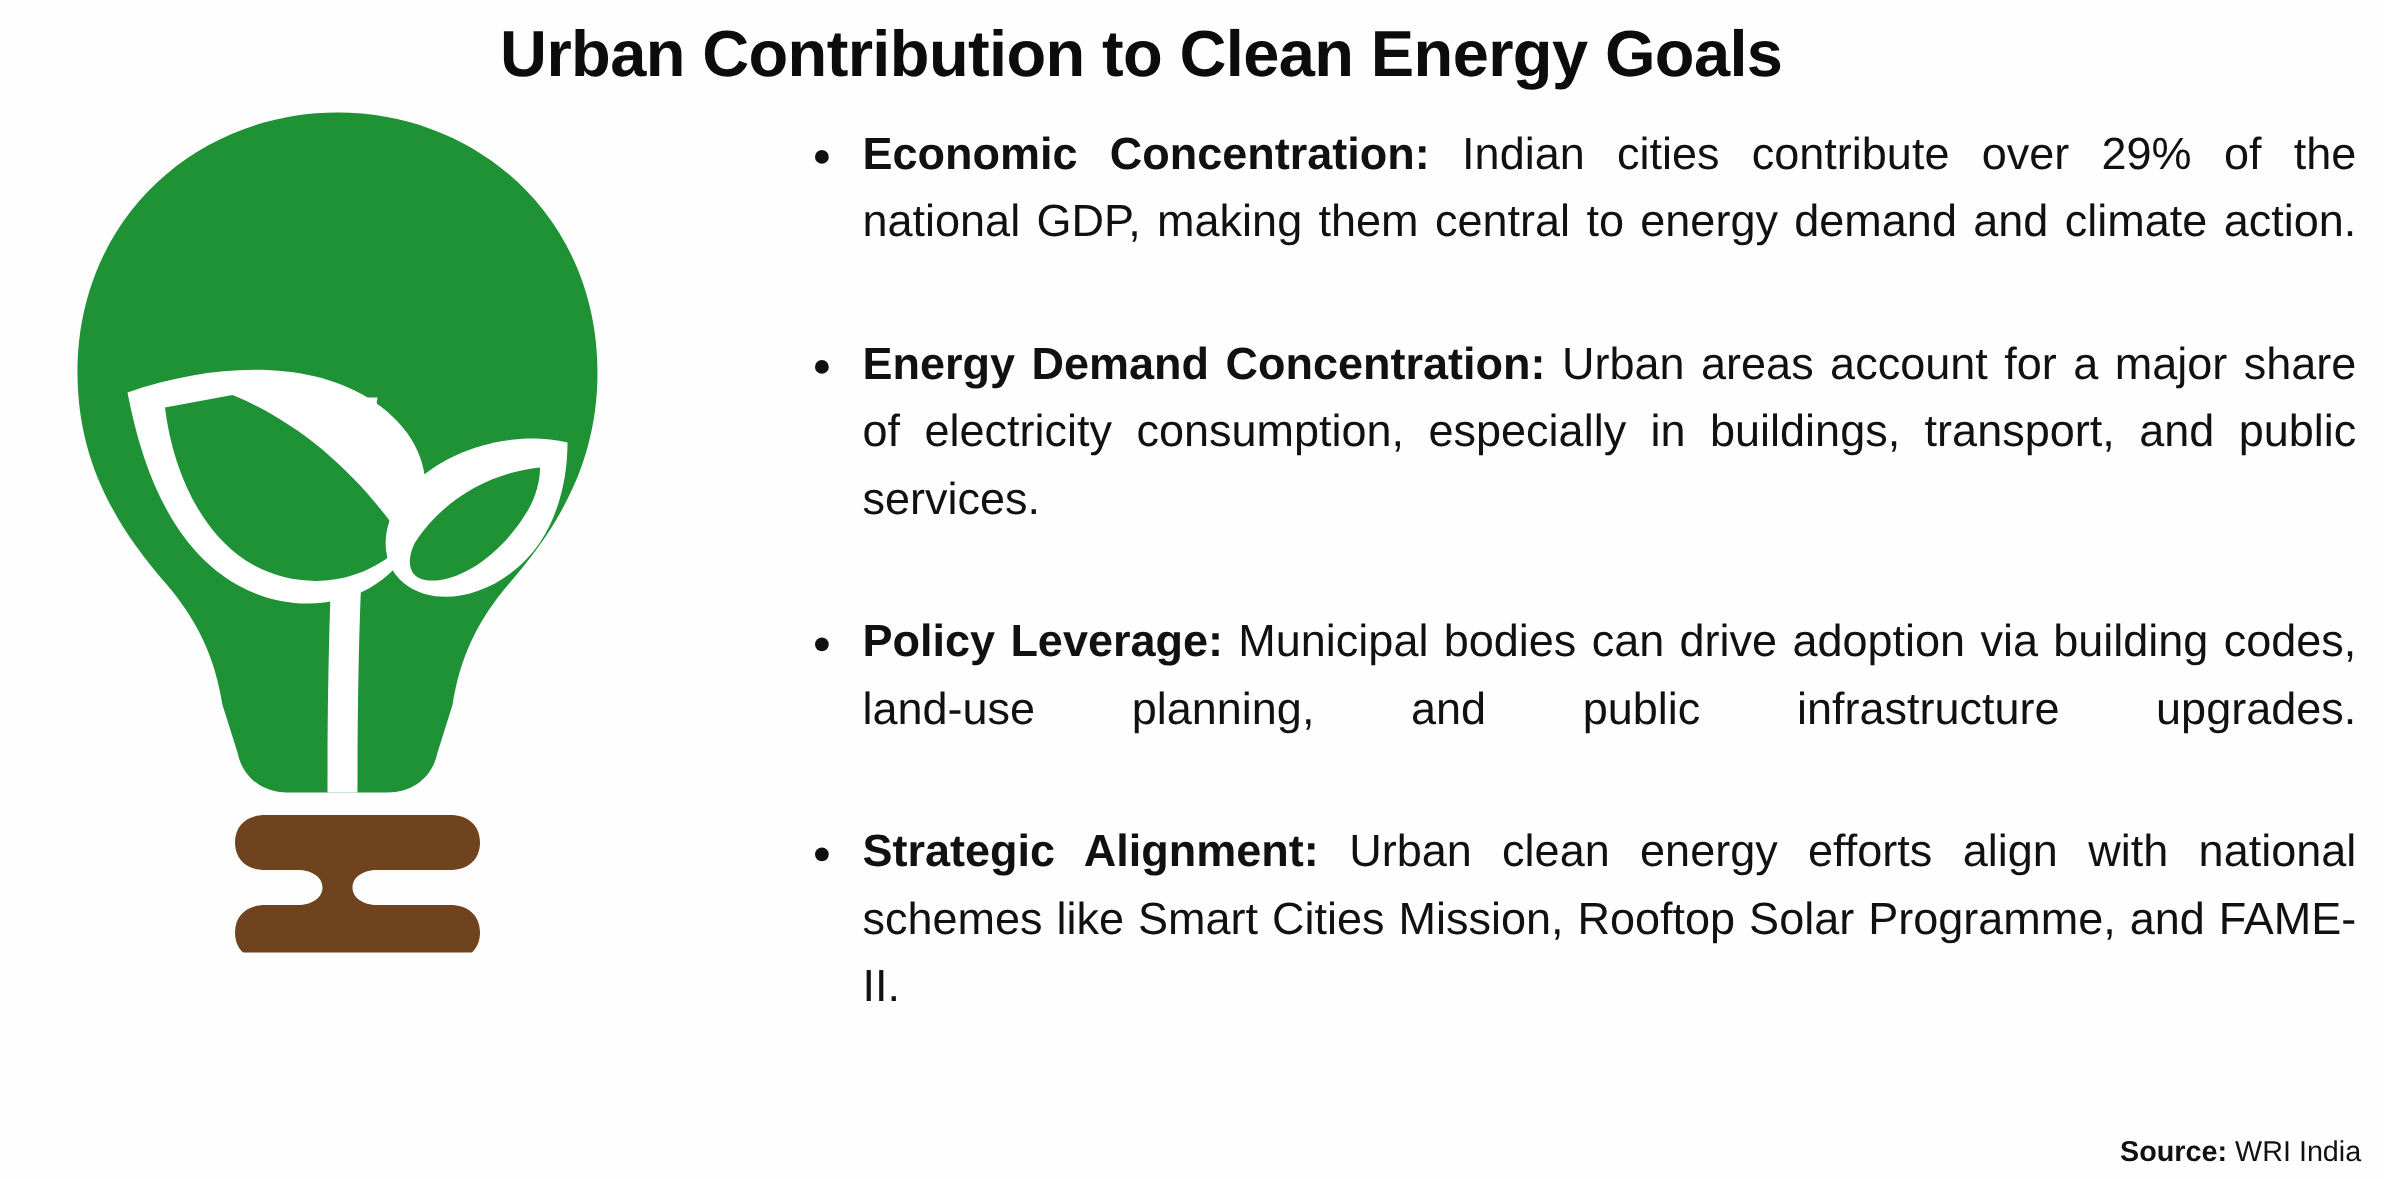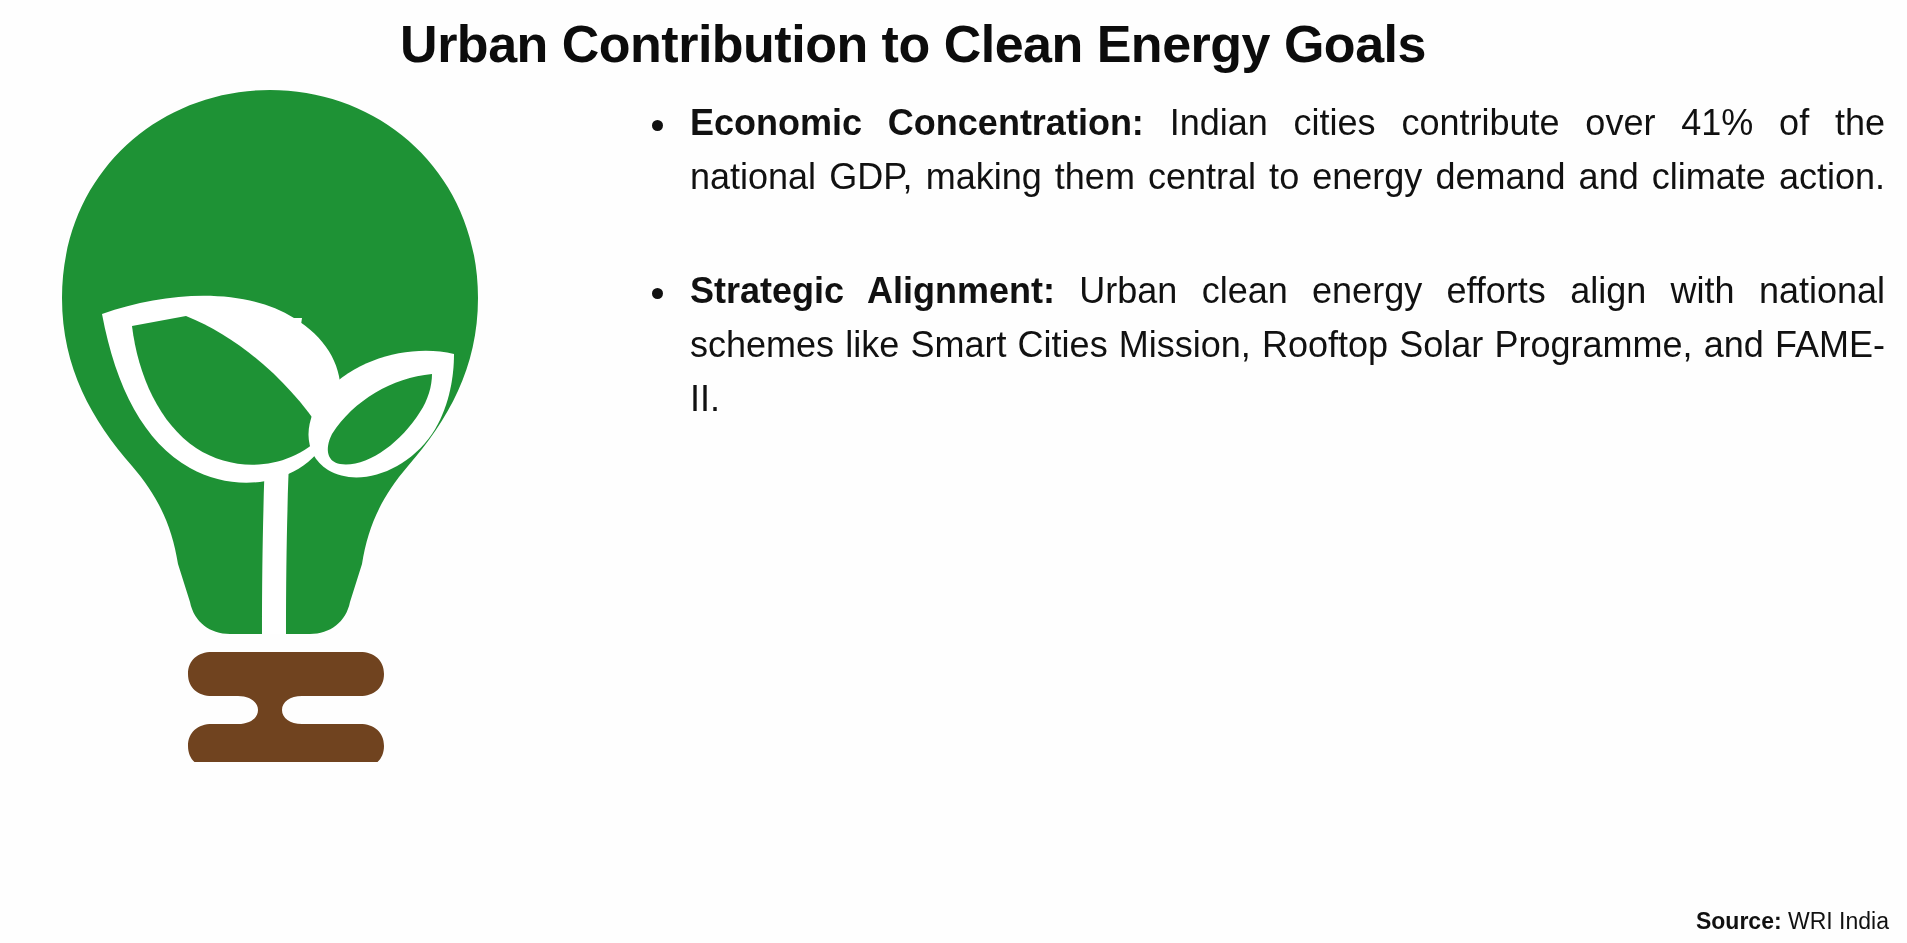--- a/index.html
+++ b/index.html
@@ -199,20 +199,22 @@
                C 292 754, 296 758, 296 766
                C 296 774, 292 778, 286 778
                L 206 778
                C 200 778, 196 774, 196 766
                C 196 758, 200 754, 206 754 Z" fill="#70431F"></path>
     </svg>
   </div>
 
   <div class="content">
     <ul class="bullets">
-      <li><span class="lead">Economic Concentration:</span><span class="body"> Indian cities contribute over 41% of the national GDP, making them central to energy demand and climate action.</span></li>
+      <li><span class="lead">Economic Concentration:</span><span class="body"> Indian cities contribute over 29% of the national GDP, making them central to energy demand and climate action.</span></li>
+      <li><span class="lead">Energy Demand Concentration:</span><span class="body"> Urban areas account for a major share of electricity consumption, especially in buildings, transport, and public services.</span></li>
+      <li><span class="lead">Policy Leverage:</span><span class="body"> Municipal bodies can drive adoption via building codes, land-use planning, and public infrastructure upgrades.</span></li>
       <li><span class="lead">Strategic Alignment:</span><span class="body"> Urban clean energy efforts align with national schemes like Smart Cities Mission, Rooftop Solar Programme, and FAME-II.</span></li>
     </ul>
   </div>
 
   <div class="source"><span class="src-label">Source:</span><span class="src-value"> WRI India</span></div>
 
 </div>
 
 </body></html>

